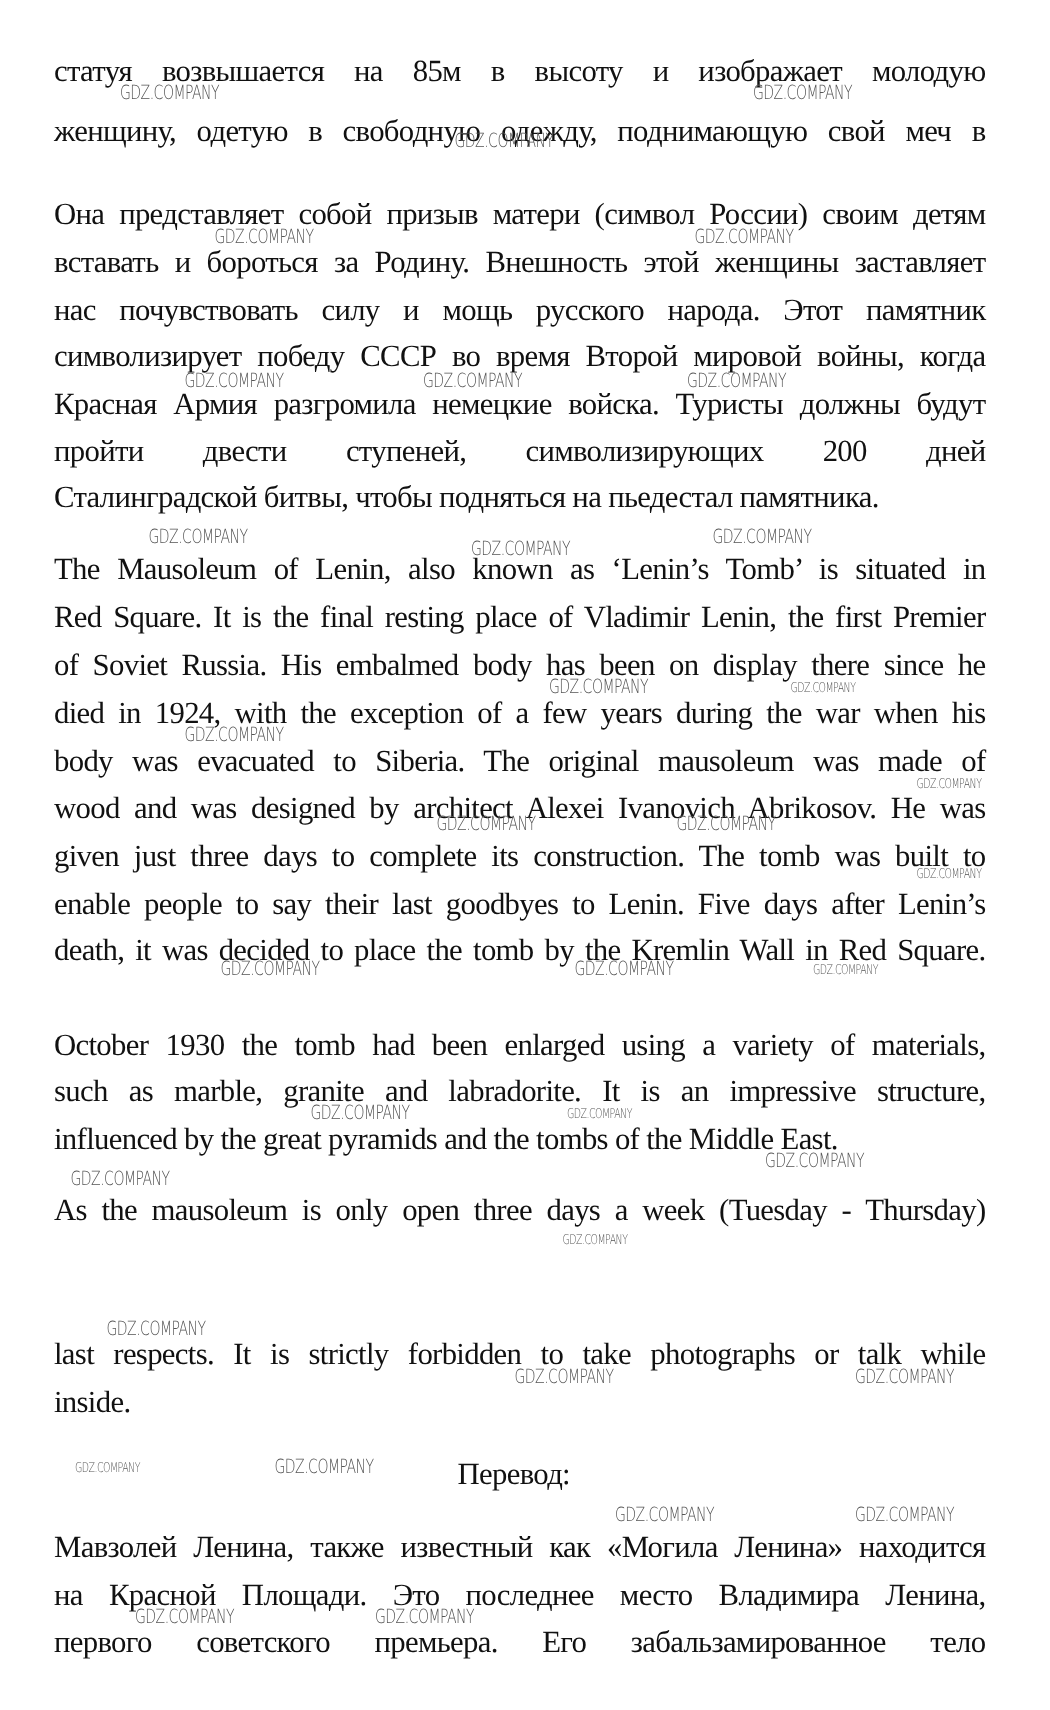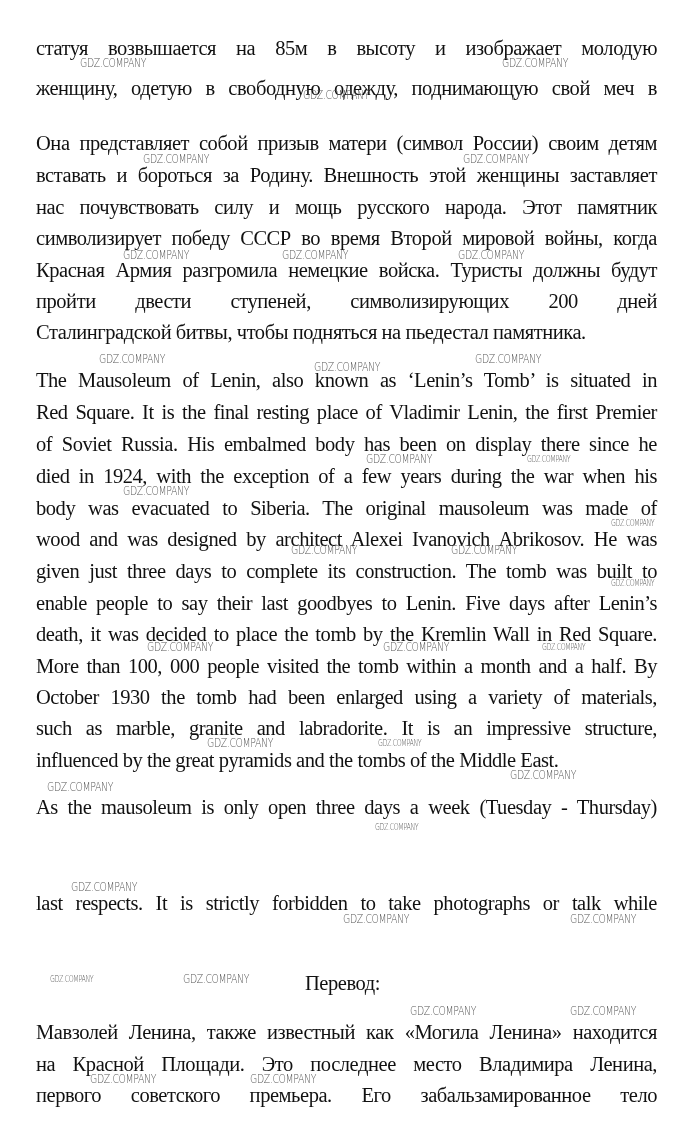--- a/index.html
+++ b/index.html
@@ -37,27 +37,27 @@
 
   <div class="line" style="top:368px">The Mausoleum of Lenin, also known as ‘Lenin’s Tomb’ is situated in</div>
   <div class="line" style="top:400px">Red Square. It is the final resting place of Vladimir Lenin, the first Premier</div>
   <div class="line" style="top:432px">of Soviet Russia. His embalmed body has been on display there since he</div>
   <div class="line" style="top:464px">died in 1924, with the exception of a few years during the war when his</div>
   <div class="line" style="top:496px">body was evacuated to Siberia. The original mausoleum was made of</div>
   <div class="line" style="top:527px">wood and was designed by architect Alexei Ivanovich Abrikosov. He was</div>
   <div class="line" style="top:559px">given just three days to complete its construction. The tomb was built to</div>
   <div class="line" style="top:622px">death, it was decided to place the tomb by the Kremlin Wall in Red Square.</div>
   <div class="line" style="top:591px">enable people to say their last goodbyes to Lenin. Five days after Lenin’s</div>
-  <div class="line" style="top:654px">More than 100, 000 people visited the tomb within a month and a half. By</div>
   <div class="line" style="top:685px">October 1930 the tomb had been enlarged using a variety of materials,</div>
   <div class="line" style="top:716px">such as marble, granite and labradorite. It is an impressive structure,</div>
   <div class="line last" style="top:748px">influenced by the great pyramids and the tombs of the Middle East.</div>
 
   <div class="line" style="top:795px">As the mausoleum is only open three days a week (Tuesday - Thursday)</div>
   <div class="line" style="top:891px">last respects. It is strictly forbidden to take photographs or talk while</div>
+  <div class="line last" style="top:923px">inside.</div>
 
   <div class="line center" style="top:971px; left:305px;">Перевод:</div>
 
   <div class="line" style="top:1052px">на Красной Площади. Это последнее место Владимира Ленина,</div>
   <div class="line" style="top:1020px">Мавзолей Ленина, также известный как «Могила Ленина» находится</div>
   <div class="line" style="top:1083px">первого советского премьера. Его забальзамированное тело</div>
 
   <div class="wm" style="left:80px; top:56px">GDZ.COMPANY</div>
   <div class="wm" style="left:502px; top:56px">GDZ.COMPANY</div>
   <div class="wm" style="left:303px; top:88px">GDZ.COMPANY</div>

